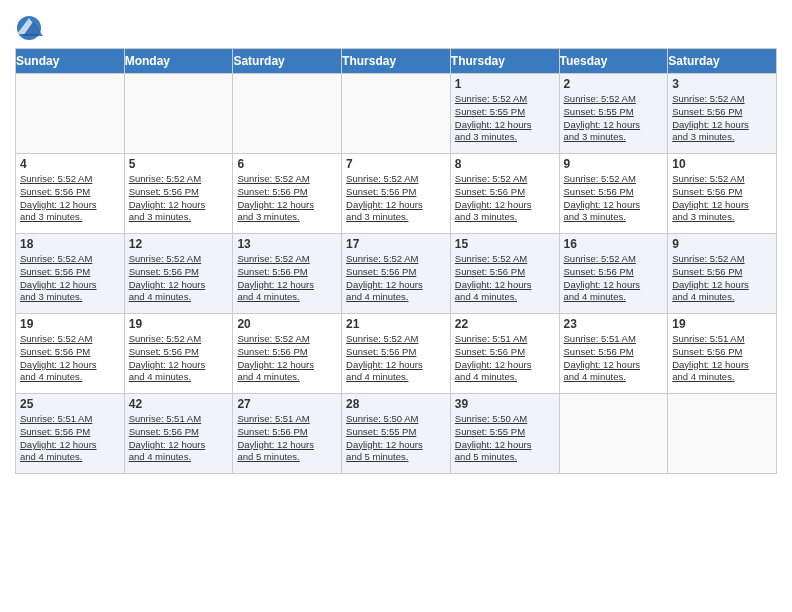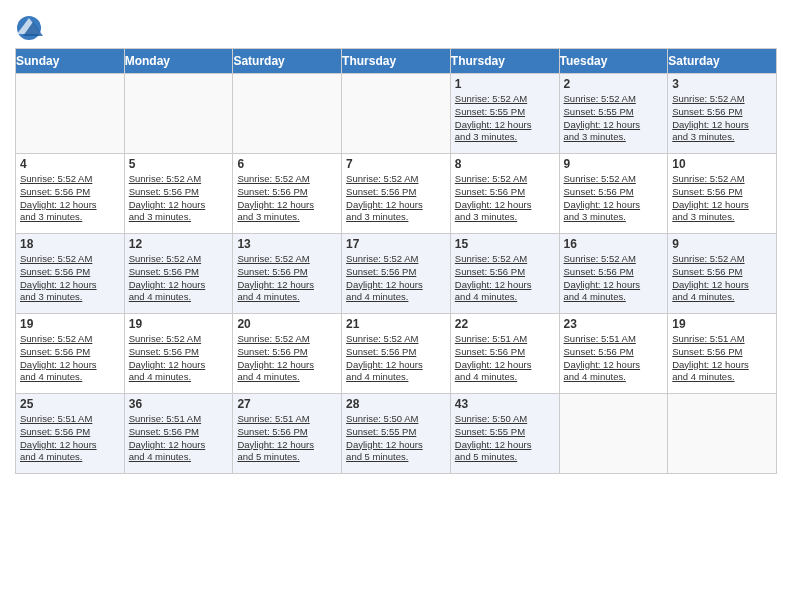--- a/index.html
+++ b/index.html
@@ -316,42 +316,42 @@
       </tr>
       <tr>
         <td>
           <span class="day-num">25</span>
           <div class="cell-info" style="white-space: pre-line;">Sunrise: 5:51 AM
 Sunset: 5:56 PM
 Daylight: 12 hours
 and 4 minutes.</div>
         </td>
         <td>
-          <span class="day-num">36</span>
+          <span class="day-num">42</span>
           <div class="cell-info" style="white-space: pre-line;">Sunrise: 5:51 AM
 Sunset: 5:56 PM
 Daylight: 12 hours
 and 4 minutes.</div>
         </td>
         <td>
           <span class="day-num">27</span>
           <div class="cell-info" style="white-space: pre-line;">Sunrise: 5:51 AM
 Sunset: 5:56 PM
 Daylight: 12 hours
 and 5 minutes.</div>
         </td>
         <td>
           <span class="day-num">28</span>
           <div class="cell-info" style="white-space: pre-line;">Sunrise: 5:50 AM
 Sunset: 5:55 PM
 Daylight: 12 hours
 and 5 minutes.</div>
         </td>
         <td>
-          <span class="day-num">43</span>
+          <span class="day-num">39</span>
           <div class="cell-info" style="white-space: pre-line;">Sunrise: 5:50 AM
 Sunset: 5:55 PM
 Daylight: 12 hours
 and 5 minutes.</div>
         </td>
         <td class="empty-cell"></td>
         <td class="empty-cell"></td>
       </tr>
     </tbody>
 </table>

